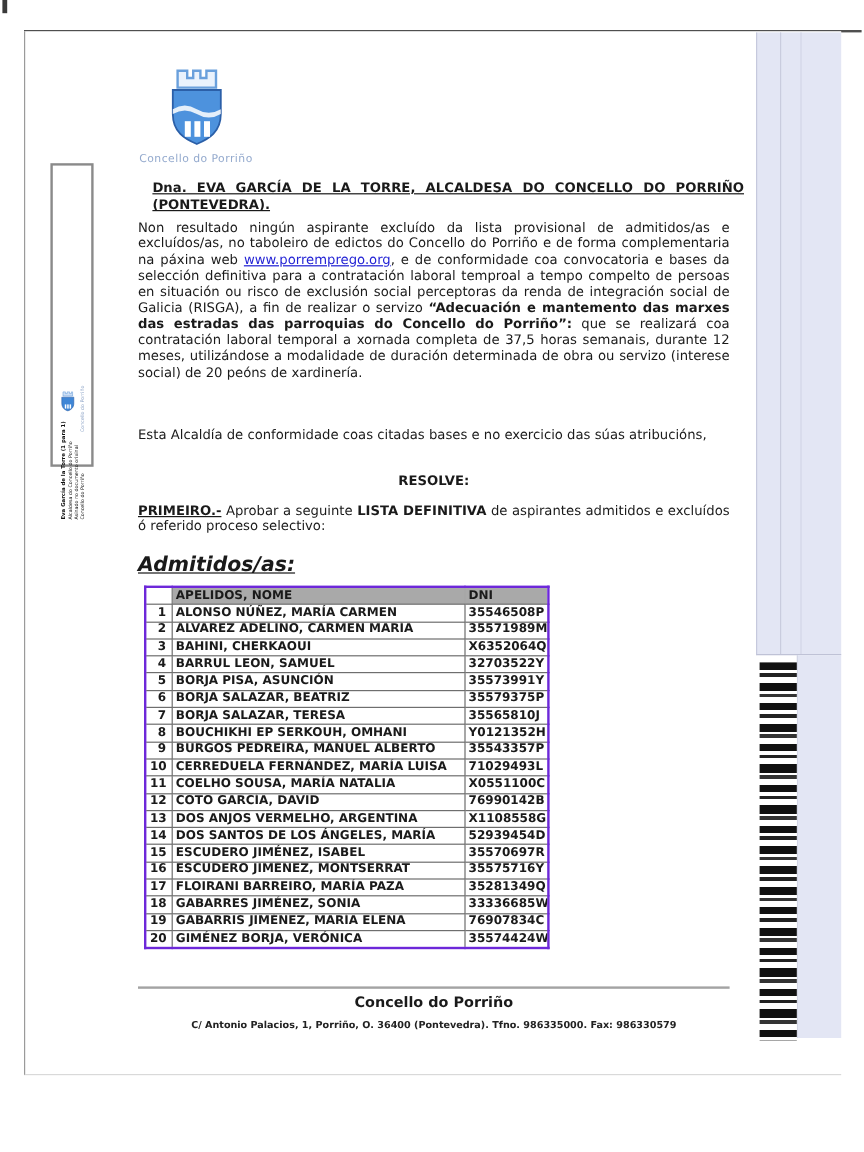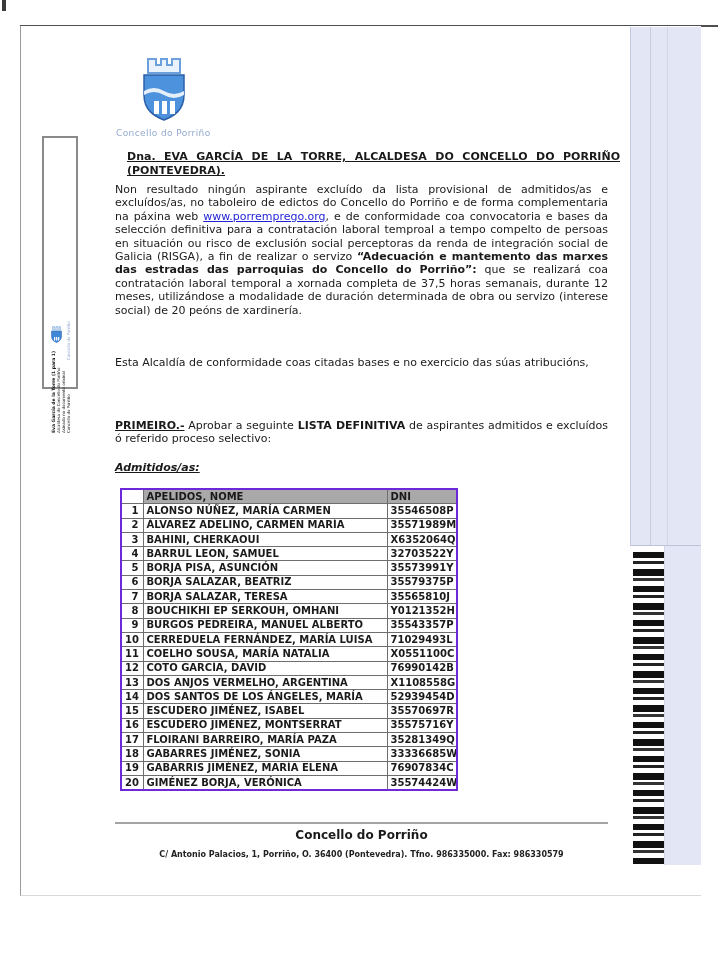--- a/index.html
+++ b/index.html
@@ -39,21 +39,21 @@
   .doc-title{position:absolute;left:127px;top:150px;width:493px;font-size:11px;font-weight:bold;
     text-align:justify;line-height:14px;text-decoration:underline;}
   .para{position:absolute;left:115px;width:493px;margin:0;font-size:11px;line-height:13.4px;text-align:justify;}
   .p1{top:183px;}
   .p2{top:356px;}
   .p-primeiro{top:419px;}
   .link{color:#1f1fd4;text-decoration:underline;cursor:pointer;}
   .bold{font-weight:bold;}
   .u{text-decoration:underline;}
   .resolve{position:absolute;left:115px;top:394px;width:493px;text-align:center;font-size:11px;font-weight:bold;}
-  .admitidos{position:absolute;left:115px;top:461px;font-size:11px;font-weight:bold;font-style:italic;text-decoration:underline;}
+  .admitidos{position:absolute;left:115px;top:461px;font-size:17px;font-weight:bold;font-style:italic;text-decoration:underline;}
   
   table.list{position:absolute;left:120px;top:488px;width:336px;border-collapse:collapse;table-layout:fixed;
     font-size:10px;font-weight:bold;border:2px solid #6d28d9;}
   .list th,.list td{border:1px solid #6e6e6e;height:13.3px;padding:0 3px;line-height:12px;
     white-space:nowrap;overflow:hidden;text-align:left;}
   .list thead th{background:#a9a9a9;}
   .list th.num-h{background:#ffffff;}
   .list td.num{text-align:right;padding-right:4px;}
   
   .footer-rule{position:absolute;left:115px;top:822px;width:493px;height:2px;background:#a3a3a3;}
@@ -102,20 +102,21 @@
     <rect x="32" y="44" width="5" height="13" fill="#ffffff"></rect>
   </svg>
   <div class="logo-caption">Concello do Porriño</div>
 
   <div class="doc-title">Dna. EVA GARCÍA DE LA TORRE, ALCALDESA DO CONCELLO DO PORRIÑO (PONTEVEDRA).</div>
 
   <p class="para p1"><span>Non resultado ningún aspirante excluído da lista provisional de admitidos/as e excluídos/as, no taboleiro de edictos do Concello do Porriño e de forma complementaria na páxina web </span><span class="link">www.porremprego.org</span><span>, e de conformidade coa convocatoria e bases da selección definitiva para a contratación laboral temproal a tempo compelto de persoas en situación ou risco de exclusión social perceptoras da renda de integración social de Galicia (RISGA), a fin de realizar o servizo </span><span class="bold">“Adecuación e mantemento das marxes das estradas das parroquias do Concello do Porriño”:</span><span> que se realizará coa contratación laboral temporal a xornada completa de 37,5 horas semanais, durante 12 meses, utilizándose a modalidade de duración determinada de obra ou servizo (interese social) de 20 peóns de xardinería.</span></p>
 
   <p class="para p2">Esta Alcaldía de conformidade coas citadas bases e no exercicio das súas atribucións,</p>
 
+  <div class="resolve">RESOLVE:</div>
 
   <p class="para p-primeiro"><span class="bold u">PRIMEIRO.-</span><span> Aprobar a seguinte </span><span class="bold">LISTA DEFINITIVA</span><span> de aspirantes admitidos e excluídos ó referido proceso selectivo:</span></p>
 
   <div class="admitidos">Admitidos/as:</div>
 
   <table class="list">
     <colgroup>
         <col style="width:22px">
         <col style="width:244px">
         <col style="width:70px">

